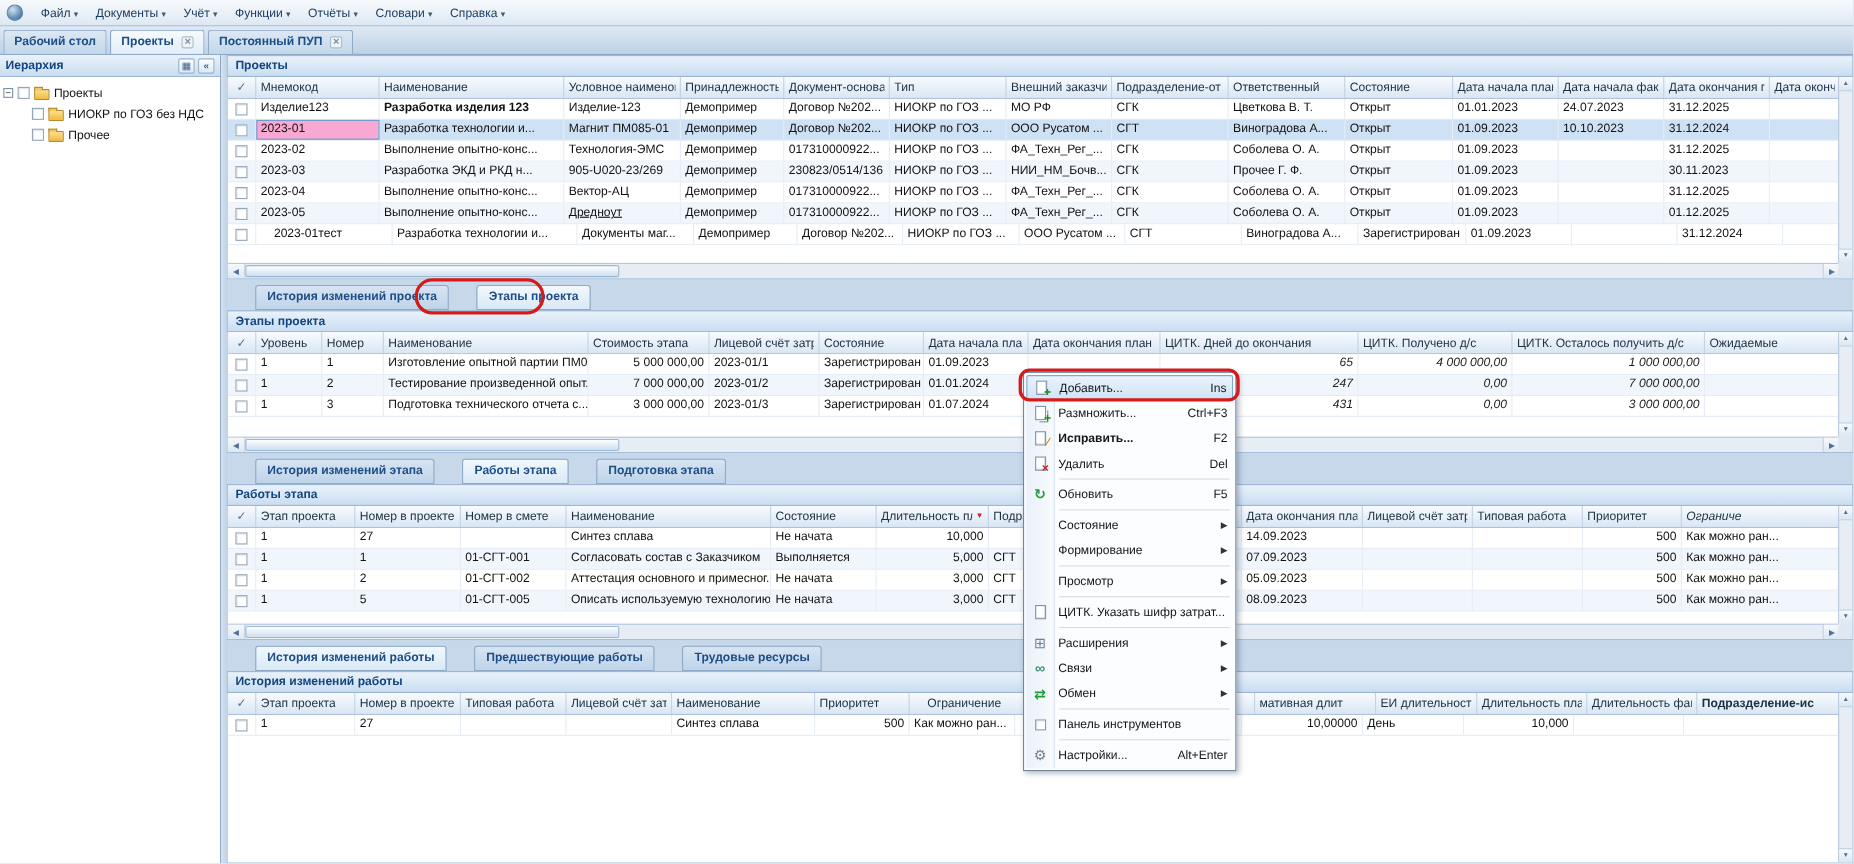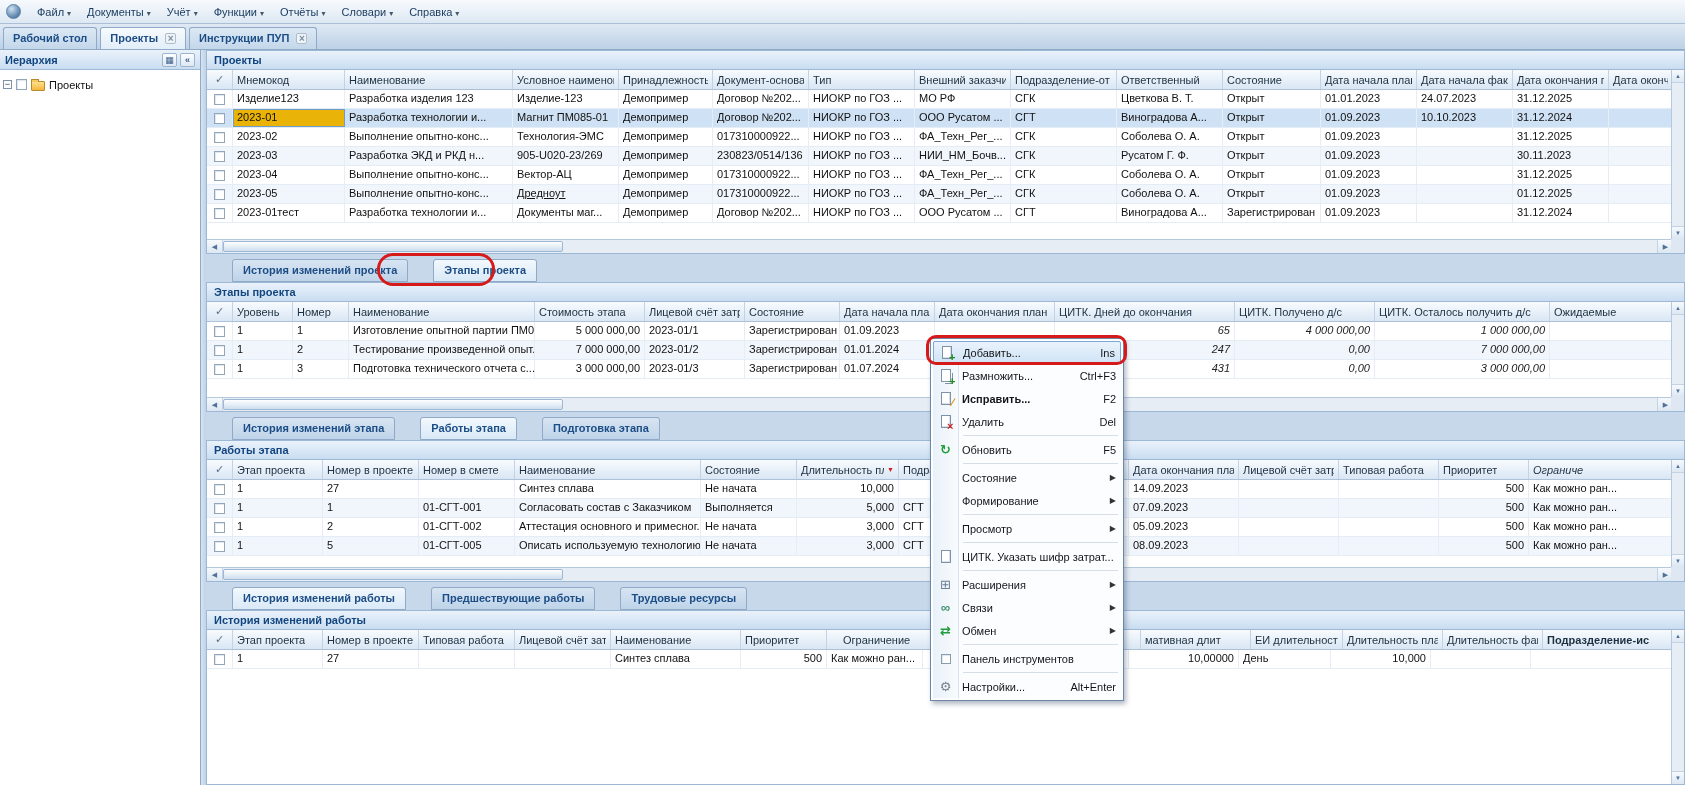--- a/index.html
+++ b/index.html
@@ -50,21 +50,21 @@
   .hcell{border-right:1px solid #c3d2e4;padding:0 4px;display:flex;align-items:center;overflow:hidden;white-space:nowrap;color:#1d3042;flex:none;}
   .htext{overflow:hidden;white-space:nowrap;}
   .sortglyph{color:#c22;font-size:7px;margin-left:3px;flex:none;}
   .sortglyph::before{content:"▼";}
   .trow{display:flex;height:19px;border-bottom:1px solid #e4ecf5;width:1466px;flex:none;background:#fff;}
   .trow.alt{background:#f1f6fc;}
   .trow.sel{background:#cfe1f4;}
   .tcell{border-right:1px solid #e6edf5;padding:2px 4px;overflow:hidden;white-space:nowrap;flex:none;}
   .tcell.ar{text-align:right;}
   .tcell.it{font-style:italic;color:#222;}
-  .tcell.fcell{background:#eab308;outline:1px solid #6f9cc9;outline-offset:-1px;}
+  .tcell.fcell{background:#f9a8d4;outline:1px solid #6f9cc9;outline-offset:-1px;}
   .ccol{display:flex;align-items:center;justify-content:center;color:#56708c;}
   .tfill{flex:1;background:#fff;width:1466px;}
   
   .hscroll{position:absolute;bottom:0;left:0;width:1466px;height:14px;background:#e6edf5;border-top:1px solid #b6c8dd;display:flex;align-items:stretch;}
   .hbtn{width:16px;display:flex;align-items:center;justify-content:center;font-size:7px;color:#51719a;background:linear-gradient(#f6f9fc,#dce7f2);border-right:1px solid #c3d2e4;flex:none;}
   .hbtn.right{margin-left:auto;border-right:none;border-left:1px solid #c3d2e4;}
   .arr-l::before{content:"◀";} .arr-r::before{content:"▶";} .arr-u::before{content:"▲";} .arr-d::before{content:"▼";}
   .hthumb{width:340px;margin:1px 0;background:linear-gradient(#fdfeff,#cfdeee);border:1px solid #9db8d4;border-radius:2px;flex:none;}
   .vscroll{position:absolute;right:0;top:0;bottom:14px;width:13px;background:#e6edf5;border-left:1px solid #b6c8dd;display:flex;flex-direction:column;justify-content:space-between;align-items:center;font-size:6px;color:#51719a;}
   .vscroll.full{bottom:0;}
@@ -146,21 +146,21 @@
 
   <div class="tabbar">
       <div class="wtab">
         <span>Рабочий стол</span>
       </div>
       <div class="wtab active">
         <span>Проекты</span>
         <span class="x"></span>
       </div>
       <div class="wtab">
-        <span>Инструкции ПУП</span>
+        <span>Постоянный ПУП</span>
         <span class="x"></span>
       </div>
     </div>
 
   <div class="content">
 
     <div class="sidepanel">
       <div class="sidepanel-header">
         <span>Иерархия</span>
         <span class="ph-icons">
@@ -168,20 +168,32 @@
           <span class="phbtn icon-collapse"></span>
         </span>
       </div>
       <div class="tree">
         <div class="tree-row">
           <span class="expander"></span>
           <span class="cb"></span>
           <span class="folder"></span>
           <span>Проекты</span>
         </div>
+        <div>
+            <div class="tree-row child">
+              <span class="cb"></span>
+              <span class="folder"></span>
+              <span>НИОКР по ГОЗ без НДС</span>
+            </div>
+            <div class="tree-row child">
+              <span class="cb"></span>
+              <span class="folder"></span>
+              <span>Прочее</span>
+            </div>
+          </div>
       </div>
     </div>
 
     <div class="splitter"></div>
 
     <div class="main">
 
       <div class="group-header">
         <span>Проекты</span>
       </div>
@@ -232,21 +244,21 @@
               </div>
               <div class="hcell" style="width: 64px;">
                 <span class="htext">Дата окончания ф</span>
               </div>
             </div>
             <div class="trow">
               <div class="tcell ccol" style="width: 26px;">
                 <span class="cb"></span>
               </div>
               <div class="tcell" style="width: 112px;">Изделие123</div>
-              <div class="tcell" style="width: 168px;">Разработка изделия 123</div>
+              <div class="tcell" style="width: 168px; font-weight: bold;">Разработка изделия 123</div>
               <div class="tcell" style="width: 106px;">Изделие-123</div>
               <div class="tcell" style="width: 94px;">Демопример</div>
               <div class="tcell" style="width: 96px;">Договор №202...</div>
               <div class="tcell" style="width: 106px;">НИОКР по ГОЗ ...</div>
               <div class="tcell" style="width: 96px;">МО РФ</div>
               <div class="tcell" style="width: 106px;">СГК</div>
               <div class="tcell" style="width: 106px;">Цветкова В. Т.</div>
               <div class="tcell" style="width: 98px;">Открыт</div>
               <div class="tcell" style="width: 96px;">01.01.2023</div>
               <div class="tcell" style="width: 96px;">24.07.2023</div>
@@ -296,21 +308,21 @@
                 <span class="cb"></span>
               </div>
               <div class="tcell" style="width: 112px;">2023-03</div>
               <div class="tcell" style="width: 168px;">Разработка ЭКД и РКД н...</div>
               <div class="tcell" style="width: 106px;">905-U020-23/269</div>
               <div class="tcell" style="width: 94px;">Демопример</div>
               <div class="tcell" style="width: 96px;">230823/0514/136</div>
               <div class="tcell" style="width: 106px;">НИОКР по ГОЗ ...</div>
               <div class="tcell" style="width: 96px;">НИИ_НМ_Бочв...</div>
               <div class="tcell" style="width: 106px;">СГК</div>
-              <div class="tcell" style="width: 106px;">Русатом Г. Ф.</div>
+              <div class="tcell" style="width: 106px;">Прочее Г. Ф.</div>
               <div class="tcell" style="width: 98px;">Открыт</div>
               <div class="tcell" style="width: 96px;">01.09.2023</div>
               <div class="tcell" style="width: 96px;"></div>
               <div class="tcell" style="width: 96px;">30.11.2023</div>
               <div class="tcell" style="width: 64px;"></div>
             </div>
             <div class="trow">
               <div class="tcell ccol" style="width: 26px;">
                 <span class="cb"></span>
               </div>
@@ -345,21 +357,21 @@
               <div class="tcell" style="width: 98px;">Открыт</div>
               <div class="tcell" style="width: 96px;">01.09.2023</div>
               <div class="tcell" style="width: 96px;"></div>
               <div class="tcell" style="width: 96px;">01.12.2025</div>
               <div class="tcell" style="width: 64px;"></div>
             </div>
             <div class="trow">
               <div class="tcell ccol" style="width: 26px;">
                 <span class="cb"></span>
               </div>
-              <div class="tcell" style="width: 112px;">2023-01тест</div>
+              <div class="tcell" style="width: 112px; margin-left: 12px;">2023-01тест</div>
               <div class="tcell" style="width: 168px;">Разработка технологии и...</div>
               <div class="tcell" style="width: 106px;">Документы маг...</div>
               <div class="tcell" style="width: 94px;">Демопример</div>
               <div class="tcell" style="width: 96px;">Договор №202...</div>
               <div class="tcell" style="width: 106px;">НИОКР по ГОЗ ...</div>
               <div class="tcell" style="width: 96px;">ООО Русатом ...</div>
               <div class="tcell" style="width: 106px;">СГТ</div>
               <div class="tcell" style="width: 106px;">Виноградова А...</div>
               <div class="tcell" style="width: 98px;">Зарегистрирован</div>
               <div class="tcell" style="width: 96px;">01.09.2023</div>

